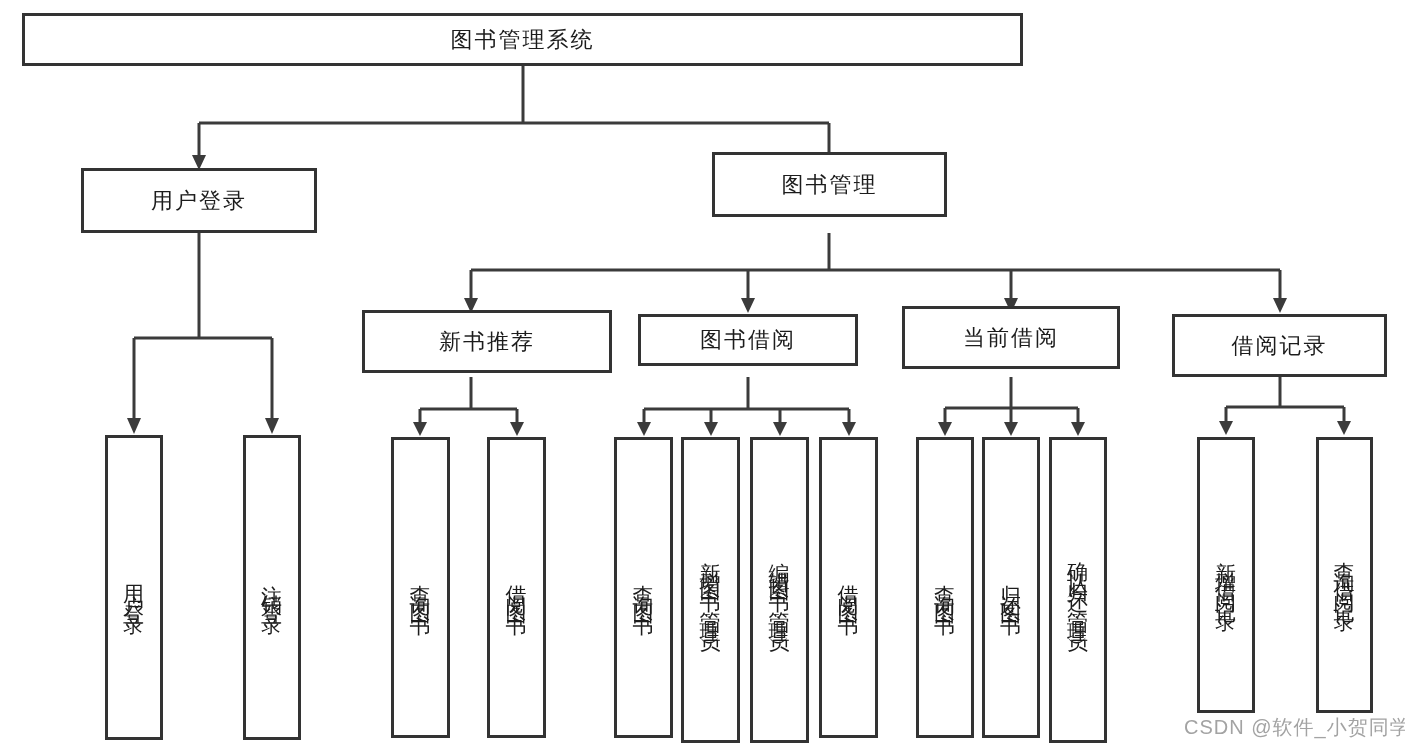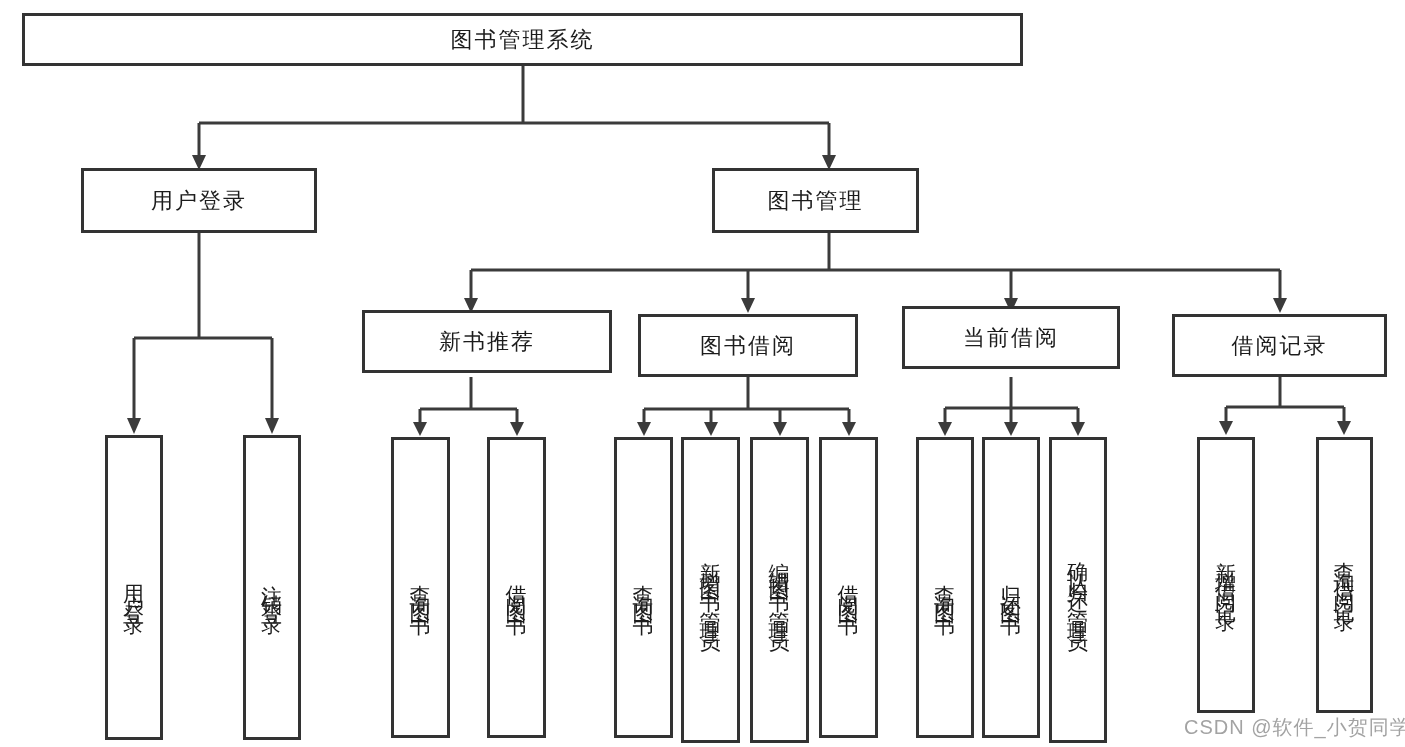--- a/index.html
+++ b/index.html
@@ -123,24 +123,24 @@
       <polygon points="1071,422 1085,422 1078,436"></polygon>
 
       <polygon points="1219,421 1233,421 1226,435"></polygon>
       <polygon points="1337,421 1351,421 1344,435"></polygon>
     </g>
   </svg>
 
   <div class="box h" style="left:22px; top:13px; width:1001px; height:53px;">图书管理系统</div>
 
   <div class="box h" style="left:81px; top:168px; width:236px; height:65px;">用户登录</div>
-  <div class="box h" style="left:712px; top:168px; width:207px; height:65px;">图书管理</div>
+  <div class="box h" style="left:712px; top:152px; width:235px; height:65px;">图书管理</div>
 
   <div class="box h" style="left:362px; top:310px; width:250px; height:63px;">新书推荐</div>
-  <div class="box h" style="left:638px; top:314px; width:220px; height:63px;">图书借阅</div>
+  <div class="box h" style="left:638px; top:314px; width:220px; height:52px;">图书借阅</div>
   <div class="box h" style="left:902px; top:306px; width:218px; height:63px;">当前借阅</div>
   <div class="box h" style="left:1172px; top:314px; width:215px; height:63px;font-family:Liberation Mono, monospace;">借阅记录</div>
 
   <div class="box v" style="left:105px; top:435px; width:58px; height:305px;">用户登录</div>
   <div class="box v" style="left:243px; top:435px; width:58px; height:305px;">注销登录</div>
 
   <div class="box v" style="left:391px; top:437px; width:59px; height:301px;">查询图书</div>
   <div class="box v" style="left:487px; top:437px; width:59px; height:301px;">借阅图书</div>
 
   <div class="box v" style="left:614px; top:437px; width:59px; height:301px;">查询图书</div>

